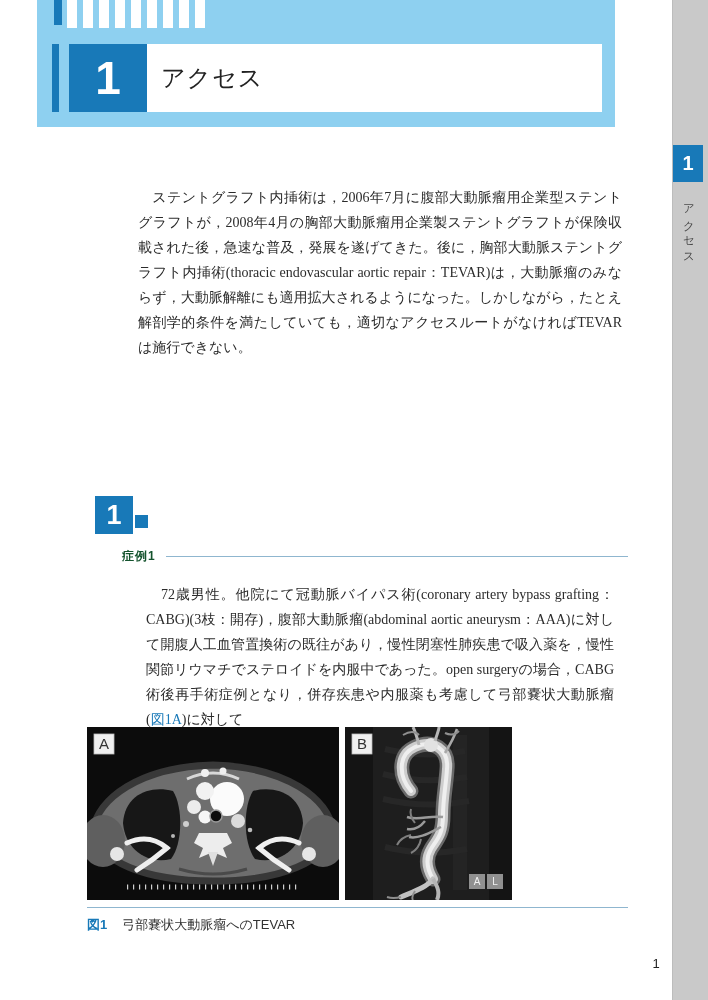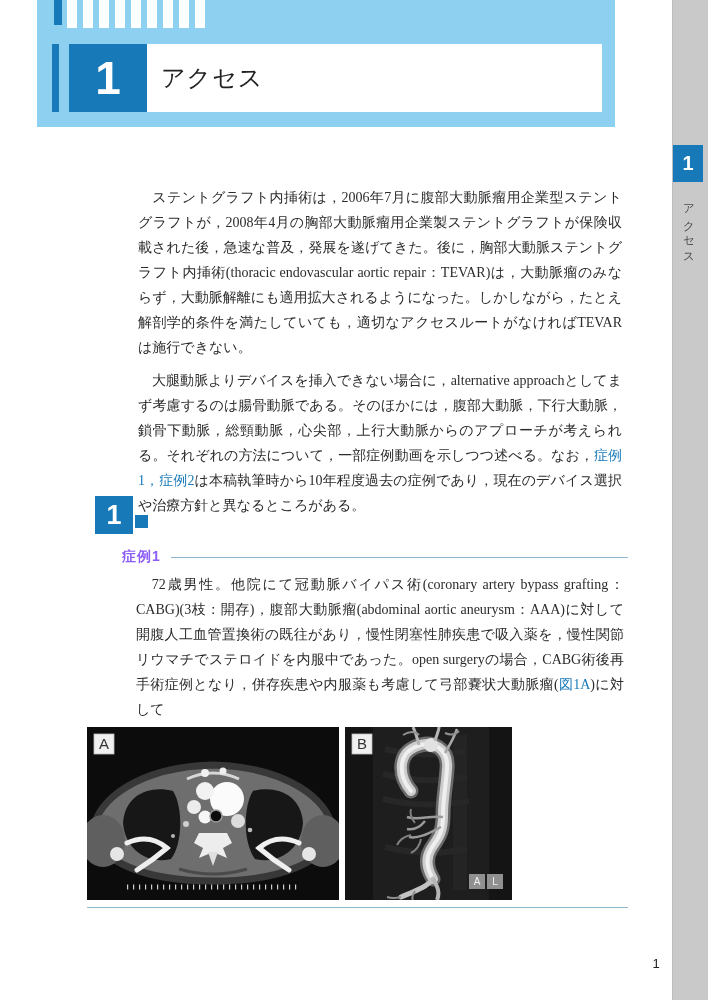--- a/index.html
+++ b/index.html
@@ -36,25 +36,25 @@
   
   .sec-heading{position:absolute;left:95px;top:496px;display:flex;align-items:center;}
   .sec-num{width:38px;height:38px;background:#1879b8;color:#fff;font-size:27px;font-weight:bold;
            display:flex;align-items:center;justify-content:center;flex:none;}
   .sec-notch{width:13px;height:13px;background:#1879b8;margin-left:2px;transform:translateY(6px);flex:none;}
   .sec-title{color:#1879b8;font-size:20px;font-weight:bold;margin-left:9px;letter-spacing:0.5px;white-space:nowrap;}
   .sec-ref{font-size:11px;font-weight:bold;color:#1879b8;vertical-align:8px;margin-left:1px;}
 
   
   .case-header{position:absolute;left:122px;top:548px;width:506px;display:flex;align-items:center;}
-  .case-label{color:#8b5cf6;font-size:14px;font-weight:600;letter-spacing:1px;white-space:nowrap;}
+  .case-label{color:#14532d;font-size:12px;font-weight:600;letter-spacing:1px;white-space:nowrap;}
   .case-rule{flex:1;height:0;border-top:1.5px solid #8fb6cf;margin-left:10px;}
   .case-text{position:absolute;left:130px;top:566px;width:500px;font-size:14px;line-height:25px;
              color:#2b2b2b;text-align:justify;}
-  .case-text p{margin:6px;}
+  .case-text p{margin:16px;}
 
   
   .figure{position:absolute;left:87px;top:727px;width:541px;height:173px;}
   .panel-a{position:absolute;left:0;top:0;width:252px;height:173px;}
   .panel-b{position:absolute;left:258px;top:0;width:167px;height:173px;}
   .figure svg{display:block;}
   .caption-rule{position:absolute;left:87px;top:907px;width:541px;border-top:1px solid #8fb6cf;}
   .fig-caption{position:absolute;left:87px;top:916px;display:flex;font-size:13px;align-items:baseline;}
   .fig-caption .cap-label{color:#1879b8;font-weight:bold;margin-right:15px;}
   .fig-caption .cap-text{color:#333;}
@@ -85,21 +85,20 @@
     <div class="chapter-title-box">アクセス</div>
   </div>
 
   <div class="side-strip">
     <div class="side-tab">1</div>
     <div class="side-label">アクセス</div>
   </div>
 
   <div class="intro serif">
     <p><span>　ステントグラフト内挿術は，2006年7月に腹部大動脈瘤用企業型ステントグラフトが，2008年4月の胸部大動脈瘤用企業製ステントグラフトが保険収載された後，急速な普及，発展を遂げてきた。後に，胸部大動脈ステントグラフト内挿術(thoracic endovascular aortic repair：TEVAR)は，大動脈瘤のみならず，大動脈解離にも適用拡大されるようになった。しかしながら，たとえ解剖学的条件を満たしていても，適切なアクセスルートがなければTEVARは施行できない。</span></p>
-    <p><span>　大腿動脈よりデバイスを挿入できない場合に，alternative approachとしてまず考慮するのは腸骨動脈である。そのほかには，腹部大動脈，下行大動脈，鎖骨下動脈，総頸動脈，心尖部，上行大動脈からのアプローチが考えられる。それぞれの方法について，一部症例動画を示しつつ述べる。なお，</span><span class="blue">症例1，症例2</span><span>は本稿執筆時から10年程度過去の症例であり，現在のデバイス選択や治療方針と異なるところがある。</span></p>
   </div>
 
   <div class="sec-heading">
     <div class="sec-num">1</div>
     <div class="sec-notch"></div>
   </div>
 
   <div class="case-header">
     <div class="case-label">症例1</div>
     <div class="case-rule"></div>
@@ -167,16 +166,20 @@
         <rect x="142" y="147" width="16" height="15" fill="#909090"></rect>
         <text x="132" y="158" text-anchor="middle" font-size="10" fill="#f2f2f2" font-family="Liberation Sans, DejaVu Sans, sans-serif">A</text>
         <text x="150" y="158" text-anchor="middle" font-size="10" fill="#f2f2f2" font-family="Liberation Sans, DejaVu Sans, sans-serif">L</text>
         <rect x="7" y="7" width="20" height="20" fill="#f0f0f0" stroke="#bdbdbd" stroke-width="0.8"></rect>
         <text x="17" y="22" text-anchor="middle" font-size="15" fill="#333" font-family="Liberation Sans, DejaVu Sans, sans-serif">B</text>
       </svg>
     </div>
   </div>
 
   <div class="caption-rule"></div>
+  <div class="fig-caption">
+    <span class="cap-label">図1</span>
+    <span class="cap-text">弓部嚢状大動脈瘤へのTEVAR</span>
+  </div>
 
   <div class="page-num">1</div>
 
 </div>
 
 </body></html>

